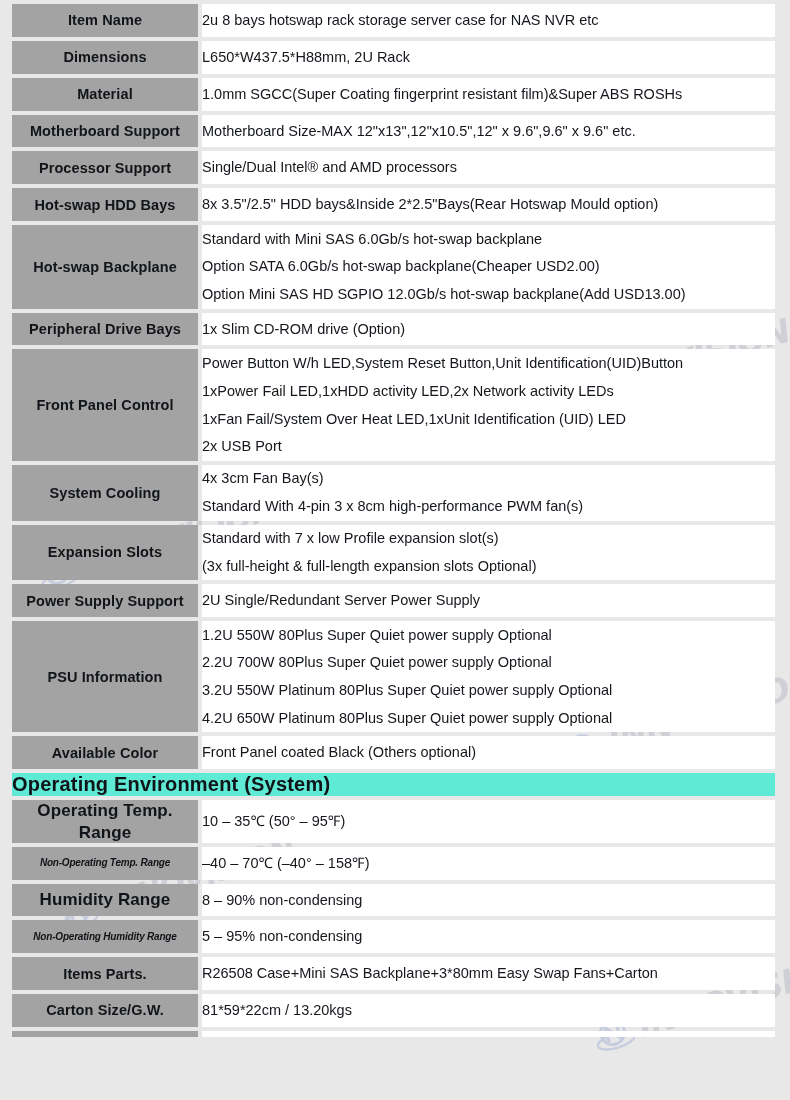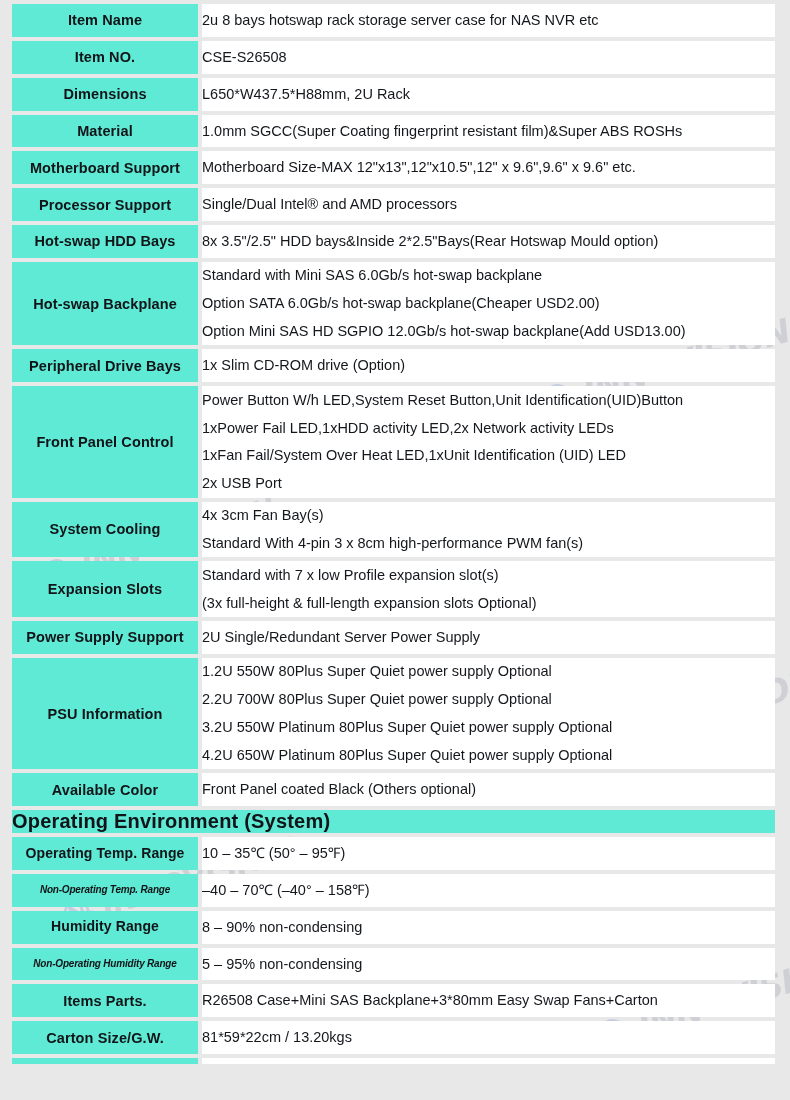--- a/index.html
+++ b/index.html
@@ -65,30 +65,30 @@
     border-spacing: 0 4px;
     table-layout: fixed;
   }
   .spec-table td {
     padding: 0;
     vertical-align: middle;
   }
 
   .lbl {
     width: 186px;
-    background: #5eead4;
+    background: #a3a3a3;
     color: #111418;
     font-weight: bold;
     font-size: 14.5px;
     text-align: center;
     padding: 6px 4px;
     letter-spacing: 0.1px;
     line-height: 1.25;
   }
-  .lbl.sm   { font-size: 14px; }
+  .lbl.sm   { font-size: 17px; }
   .lbl.xsm  { font-size: 10px; letter-spacing: -0.2px; font-style: italic; }
 
   .val {
     background: #ffffff;
     color: #14171c;
     font-size: 14.5px;
     padding: 6px 0 6px 8px;
     line-height: 1.3;
     border-left: 4px solid #e8e8e8;
     margin-left: 41px;
@@ -173,24 +173,20 @@
   </div>
 
   <table class="spec-table">
     <tbody>
 
       <tr>
         <td class="lbl">Item Name</td>
         <td class="val single">2u 8 bays hotswap rack storage server case for NAS NVR etc</td>
       </tr>
 
-      <tr>
-        <td class="lbl">Item NO.</td>
-        <td class="val single">CSE-S26508</td>
-      </tr>
 
       <tr>
         <td class="lbl">Dimensions</td>
         <td class="val single">L650*W437.5*H88mm, 2U Rack</td>
       </tr>
 
       <tr>
         <td class="lbl">Material</td>
         <td class="val single">1.0mm SGCC(Super Coating fingerprint resistant film)&amp;Super ABS ROSHs</td>
       </tr>

